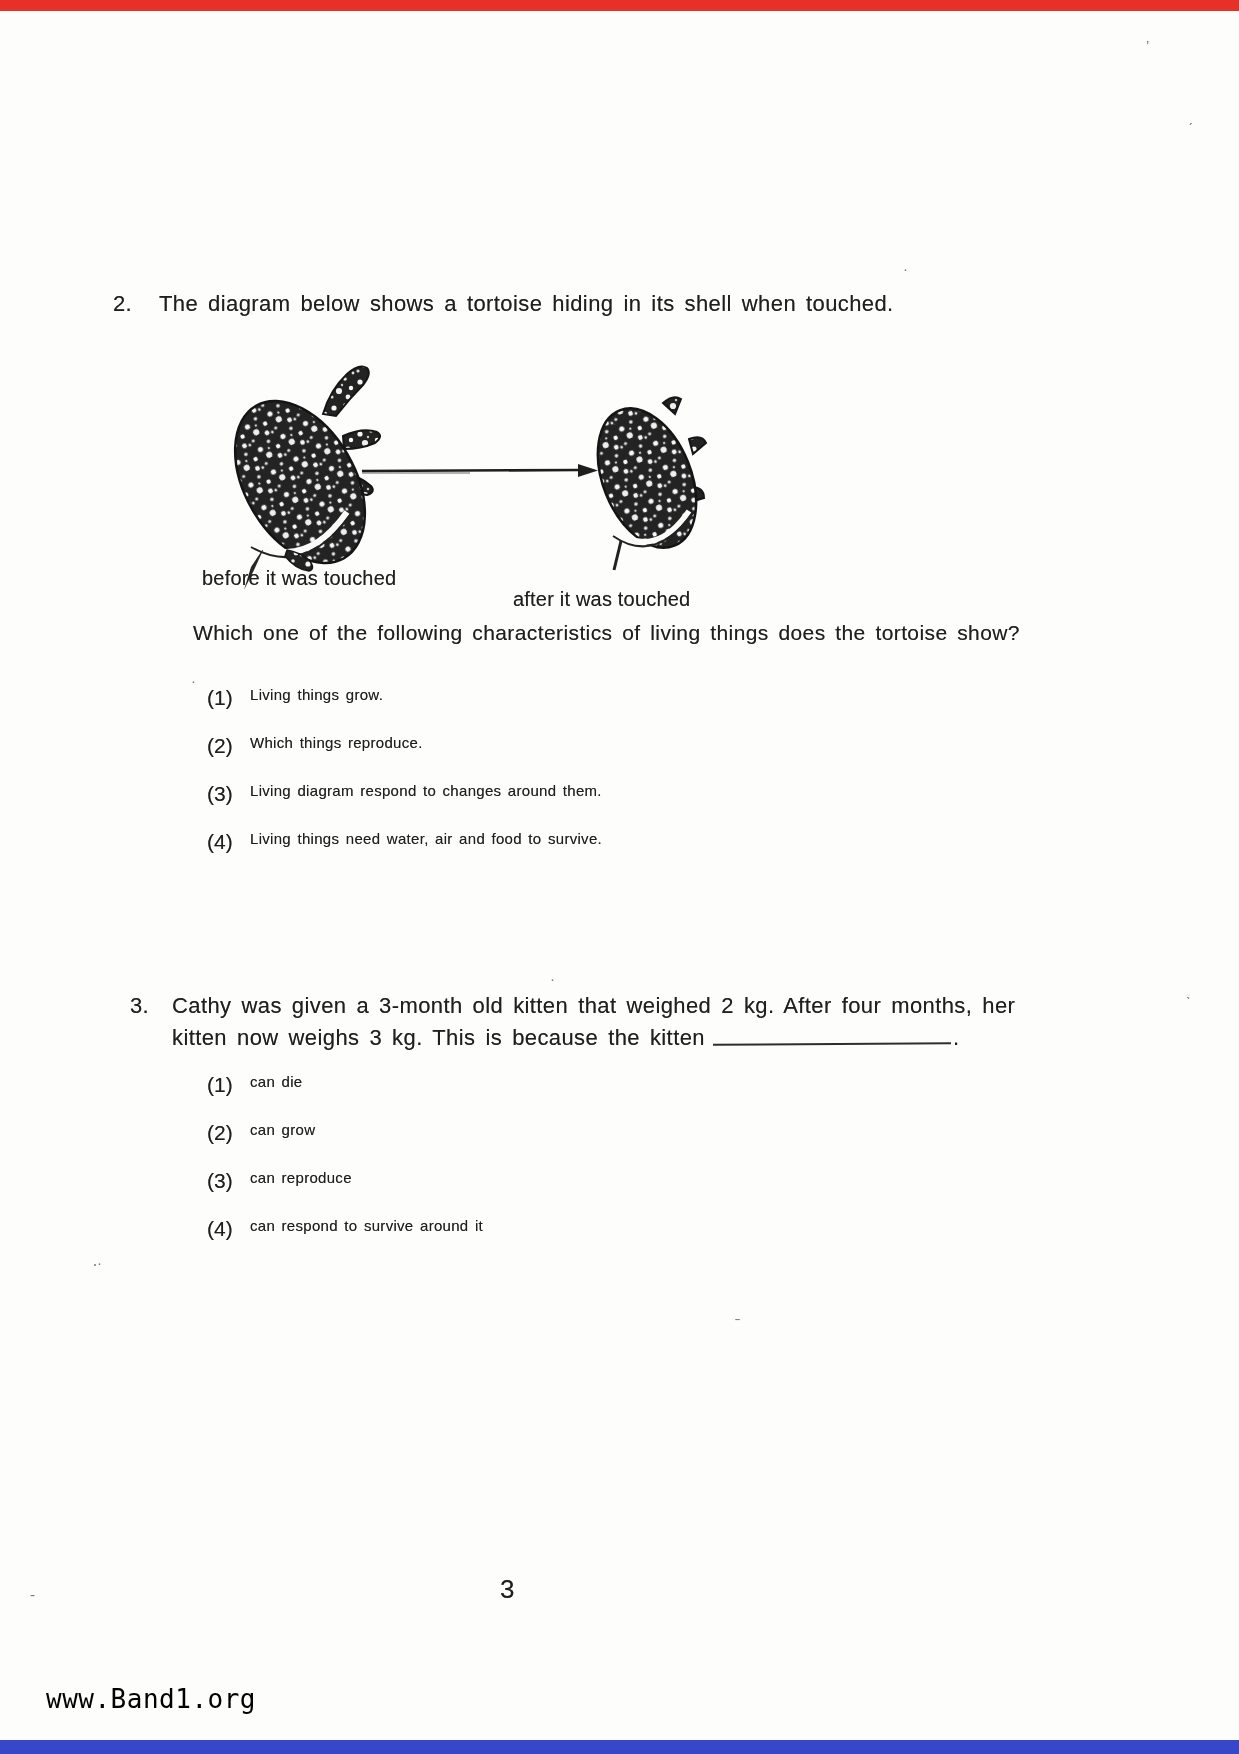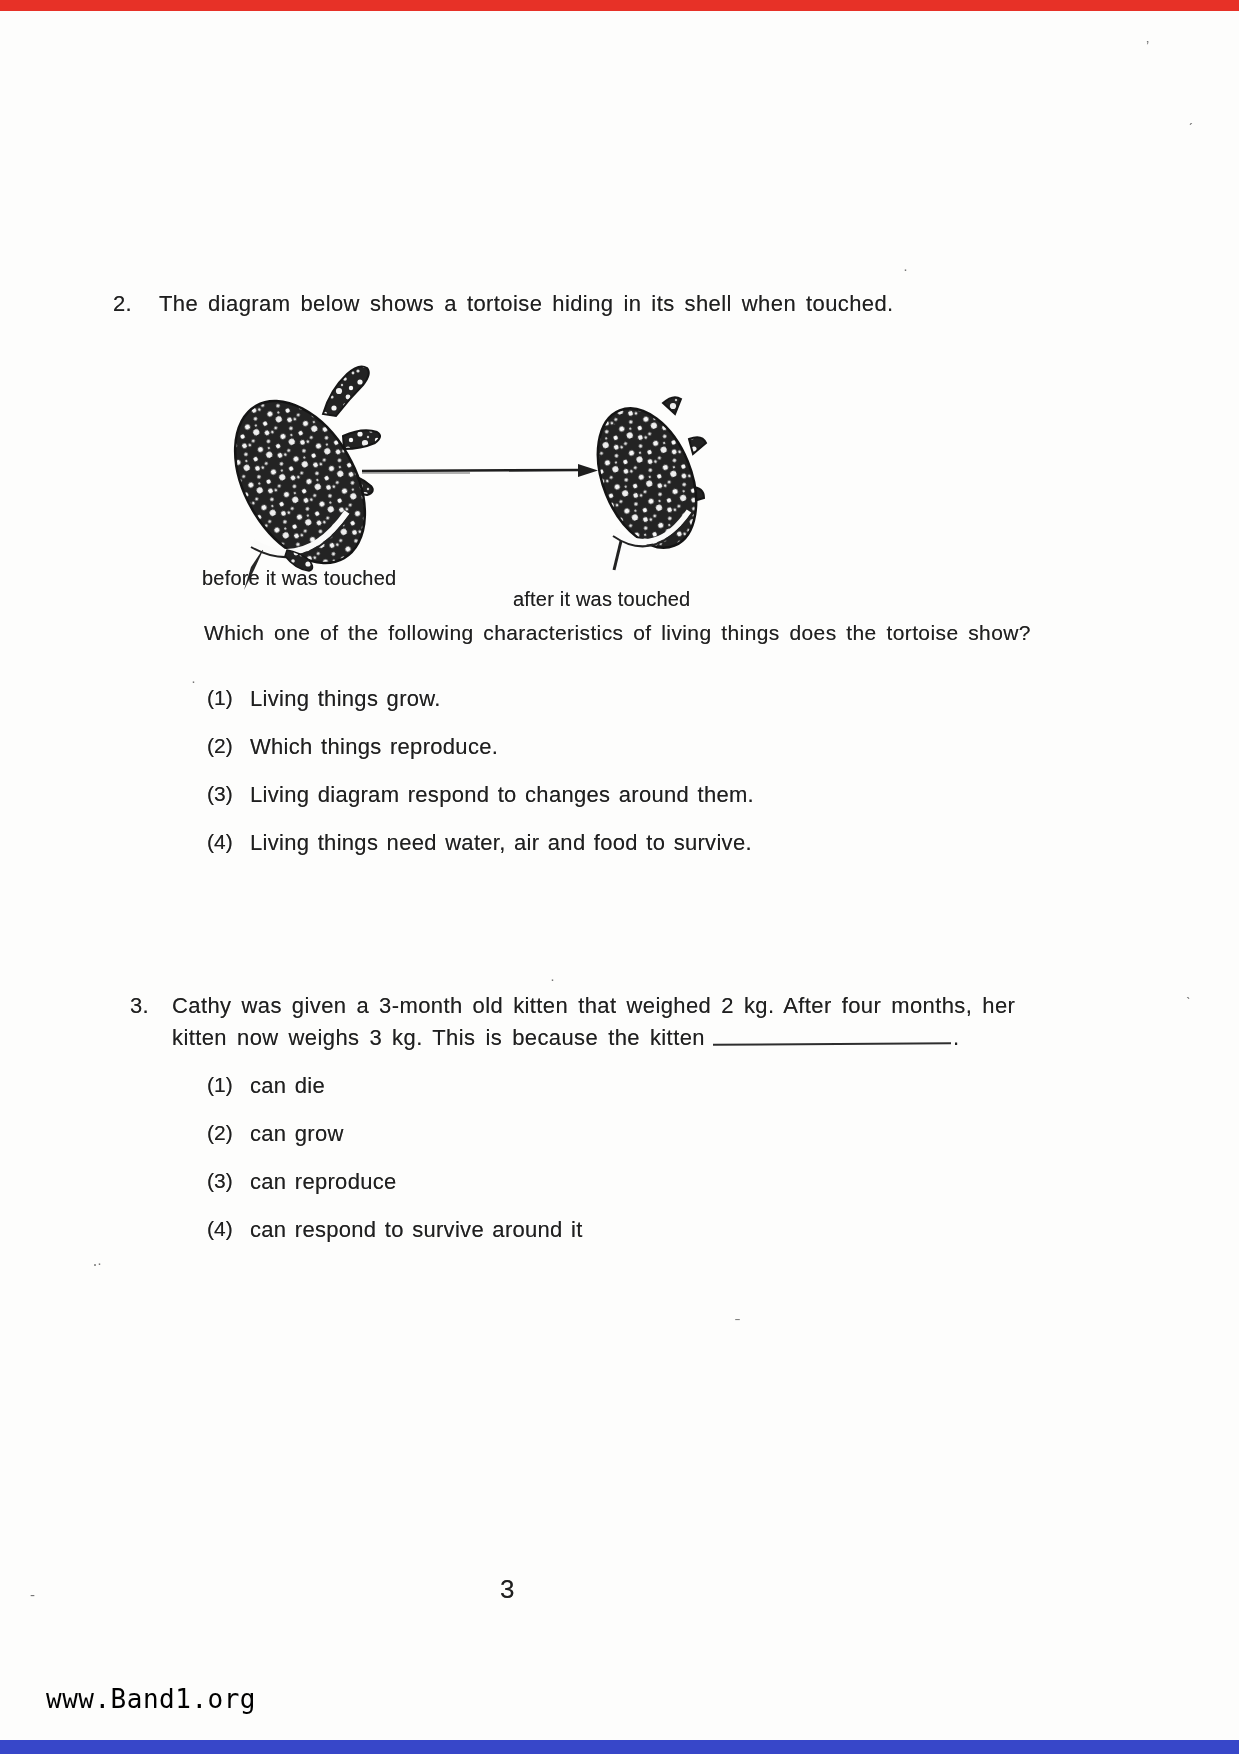--- a/index.html
+++ b/index.html
@@ -8,21 +8,21 @@
     background:#fdfdfc;
     font-family:"Liberation Sans", sans-serif;
     color:#1f1f1f;
   }
   .abs{position:absolute;white-space:nowrap;}
   .stripe{position:absolute;left:0;width:1239px;}
   .stem{font-size:22px;letter-spacing:.4px;word-spacing:3.5px;}
   .qnum{font-size:22px;letter-spacing:.3px;}
   .optrow{position:absolute;display:flex;}
   .opt-num{font-size:21px;width:43px;}
-  .opt-text{font-size:22px;letter-spacing:.3px;word-spacing:2px;}
+  .opt-text{font-size:15px;letter-spacing:.3px;word-spacing:2px;}
   .diagram-label{font-size:20px;letter-spacing:.2px;text-align:center;}
   .blank-line{
     display:inline-block;width:238px;height:4px;margin:0 2px 0 8px;
     border-bottom:2.5px solid #2e2e2e;transform:rotate(-.35deg);
     vertical-align:baseline;
   }
   .pagenum{font-size:26px;}
   .footer{font-family:"DejaVu Sans Mono", monospace;font-size:26px;color:#000000;letter-spacing:.5px;}
   .speck{position:absolute;color:#4a4a4a;font-size:15px;opacity:.75;}
   .soft{text-shadow:0 0 .6px rgba(30,30,30,.55);}
@@ -78,21 +78,21 @@
     <path d="M36 150 L29 179" stroke="#222222" stroke-width="3"></path>
     <ellipse cx="62" cy="87" rx="44" ry="73" transform="rotate(-22 62 87)" fill="url(#tx1)" stroke="#141414" stroke-width="2.5"></ellipse>
     <path d="M30 140 Q70 169 104 120" stroke="#fbfbfa" stroke-width="5.5" fill="none"></path>
     <path d="M28 145 Q70 174 108 122" stroke="#222222" stroke-width="2" fill="none"></path>
   </svg>
 </div>
 
 <div class="abs diagram-label soft" style="left:202px;top:567px;">before it was touched</div>
 <div class="abs diagram-label soft" style="left:513px;top:556px;margin-top:32px;">after it was touched</div>
 
-<div class="abs stem soft" style="left:204px;top:621px;font-size:21px;">Which one of the following characteristics of living things does the tortoise show?</div>
+<div class="abs stem soft" style="left:193px;top:621px;font-size:21px;">Which one of the following characteristics of living things does the tortoise show?</div>
 
 <div class="optrow" style="left:207px;top:686px;">
   <span class="opt-num soft">(1)</span>
   <span class="opt-text soft">Living things grow.</span>
 </div>
 <div class="optrow" style="left:207px;top:734px;">
   <span class="opt-num soft">(2)</span>
   <span class="opt-text soft">Which things reproduce.</span>
 </div>
 <div class="optrow" style="left:207px;top:782px;">

